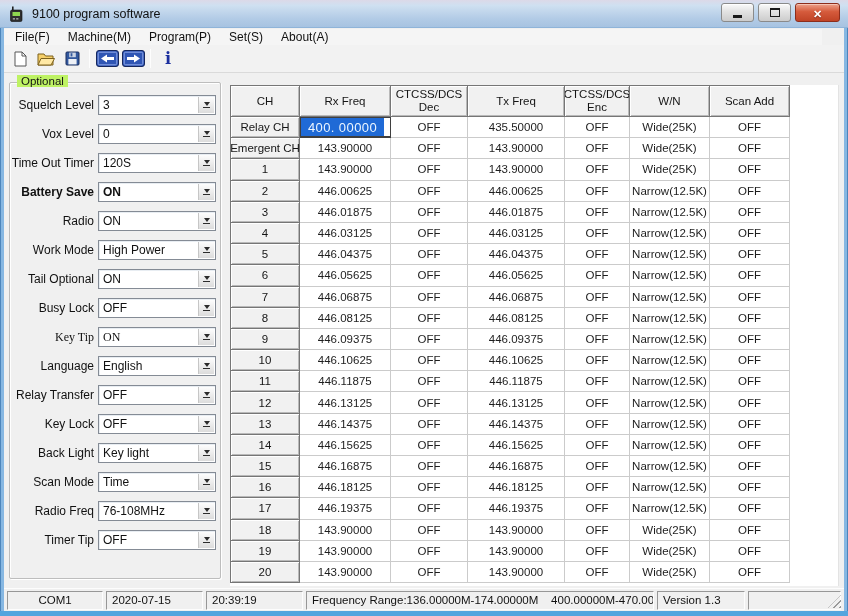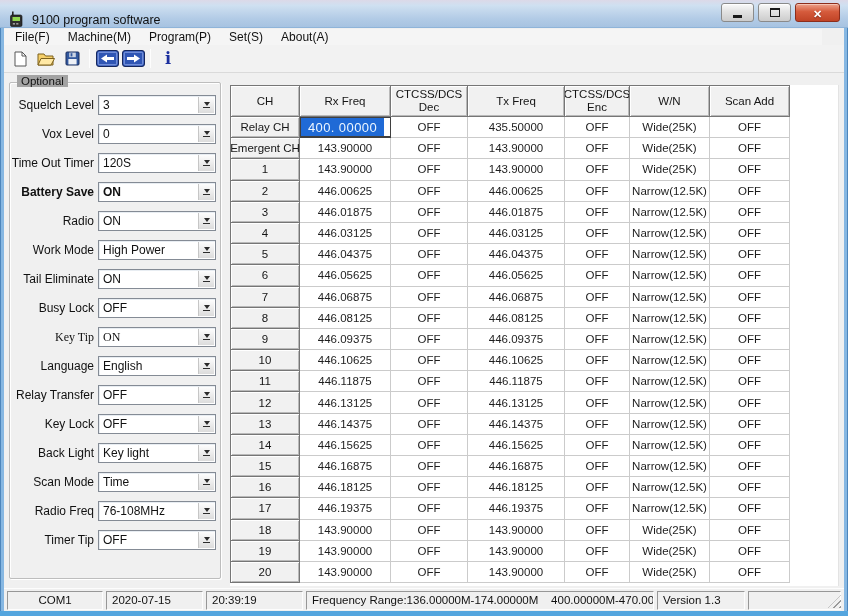--- a/index.html
+++ b/index.html
@@ -6,21 +6,21 @@
   *{box-sizing:border-box;}
   .window{position:relative;width:848px;height:616px;background:#f0f0f0;
           font-family:"Liberation Sans",sans-serif;overflow:hidden;color:#111;}
   
   .edge-l{position:absolute;left:0;top:28px;width:4px;bottom:5px;background:#86b7e2;border-left:1px solid #4d86bc;}
   .edge-r{position:absolute;right:0;top:28px;width:4px;bottom:5px;background:#86b7e2;border-right:1px solid #4d86bc;}
   .edge-b{position:absolute;left:0;bottom:0;width:848px;height:5px;background:#54a5de;}
   
   .titlebar{position:absolute;left:0;top:0;width:848px;height:28px;
             background:linear-gradient(#dcd9e8 0%,#cfe0f1 20%,#b2cbe6 70%,#a7c3e1 100%);
-            display:flex;align-items:flex-end;padding-left:9px;border-bottom:1px solid #8fb4d9;}
+            display:flex;align-items:center;padding-left:9px;border-bottom:1px solid #8fb4d9;}
   .app-icon{width:16px;height:16px;margin-right:7px;display:inline-flex;}
   .title-text{font-size:12.5px;color:#101010;}
   .win-controls{position:absolute;right:8px;top:3px;display:flex;gap:4px;}
   .wbtn{height:19px;border:1px solid #8a8a8a;border-radius:3px;display:flex;align-items:center;justify-content:center;
         background:linear-gradient(#fbfbfb,#e2e2e2 45%,#cccccc);box-shadow:inset 0 1px 0 #fff;cursor:default;}
   .wbtn.min,.wbtn.max{width:33px;}
   .wbtn.close{width:45px;border-color:#8c2d1c;background:linear-gradient(#eda28c,#d55b3c 45%,#c04326);box-shadow:inset 0 1px 0 #f6c4b4;}
   .glyph-min{width:9px;height:3px;background:#1a1a1a;margin-top:8px;}
   .glyph-max{width:10px;height:9px;border:1px solid #1a1a1a;border-top-width:2px;}
   .glyph-close::before{content:"\2715";color:#fff;font-size:11px;font-weight:bold;text-shadow:0 1px 1px #7d2314;}
@@ -32,21 +32,21 @@
   .toolbar{position:absolute;left:4px;top:45px;width:840px;height:28px;background:#f2f2f2;
            border-bottom:1px solid #dadada;display:flex;align-items:center;padding-left:3px;}
   .tbtn{width:26px;height:24px;background:transparent;border:none;display:flex;align-items:center;justify-content:center;padding:0;}
   .tsep{width:1px;height:19px;background:#c0c0c0;border-right:1px solid #fdfdfd;margin:0 4px;}
   .info-glyph{font-family:"DejaVu Serif",serif;font-weight:bold;font-size:16px;color:#1b2f9e;line-height:16px;}
   
   .client{position:absolute;left:4px;top:73px;width:840px;height:515px;background:#f0f0f0;}
   
   .groupbox{position:absolute;left:5px;top:9px;width:212px;height:497px;border:1px solid #bdbdbd;border-radius:2px;
             box-shadow:inset 1px 1px 0 #ffffff,1px 1px 0 #ffffff;}
-  .legend{position:absolute;top:-8px;left:7px;background:#a3a3a3;padding:0 4px;font-size:11.5px;}
+  .legend{position:absolute;top:-8px;left:7px;background:#bef264;padding:0 4px;font-size:11.5px;}
   .field-row{position:absolute;left:0;width:100%;height:20px;}
   .field-label{position:absolute;left:0;top:0;width:84px;text-align:right;font-size:12px;line-height:20px;white-space:nowrap;}
   .combo{position:absolute;left:88px;top:0;width:118px;height:20px;background:#fff;border:1px solid #848b95;
          box-shadow:inset 1px 1px 0 #e8edf2;}
   .combo-value{position:absolute;left:4px;top:0;right:20px;font-size:12px;line-height:18px;white-space:nowrap;overflow:hidden;}
   .dd{position:absolute;right:1px;top:1px;bottom:1px;width:16px;border-left:1px solid #c6c6c6;
       background:linear-gradient(#fdfdfd,#dcdcdc);display:flex;flex-direction:column;align-items:center;justify-content:center;}
   .dd-tri{width:0;height:0;border-left:3.5px solid transparent;border-right:3.5px solid transparent;border-top:4px solid #2b2b2b;}
   .dd-bar{width:7px;height:1px;background:#2b2b2b;margin-top:1px;}
   
@@ -220,21 +220,21 @@
             <span class="field-label">Work Mode</span>
             <div class="combo">
               <span class="combo-value">High Power</span>
               <span class="dd">
                 <span class="dd-tri"></span>
                 <span class="dd-bar"></span>
               </span>
             </div>
           </div>
           <div class="field-row" style="top: 186px;">
-            <span class="field-label">Tail Eliminate</span>
+            <span class="field-label">Tail Optional</span>
             <div class="combo">
               <span class="combo-value">ON</span>
               <span class="dd">
                 <span class="dd-tri"></span>
                 <span class="dd-bar"></span>
               </span>
             </div>
           </div>
           <div class="field-row" style="top: 215px;">
             <span class="field-label">Busy Lock</span>

